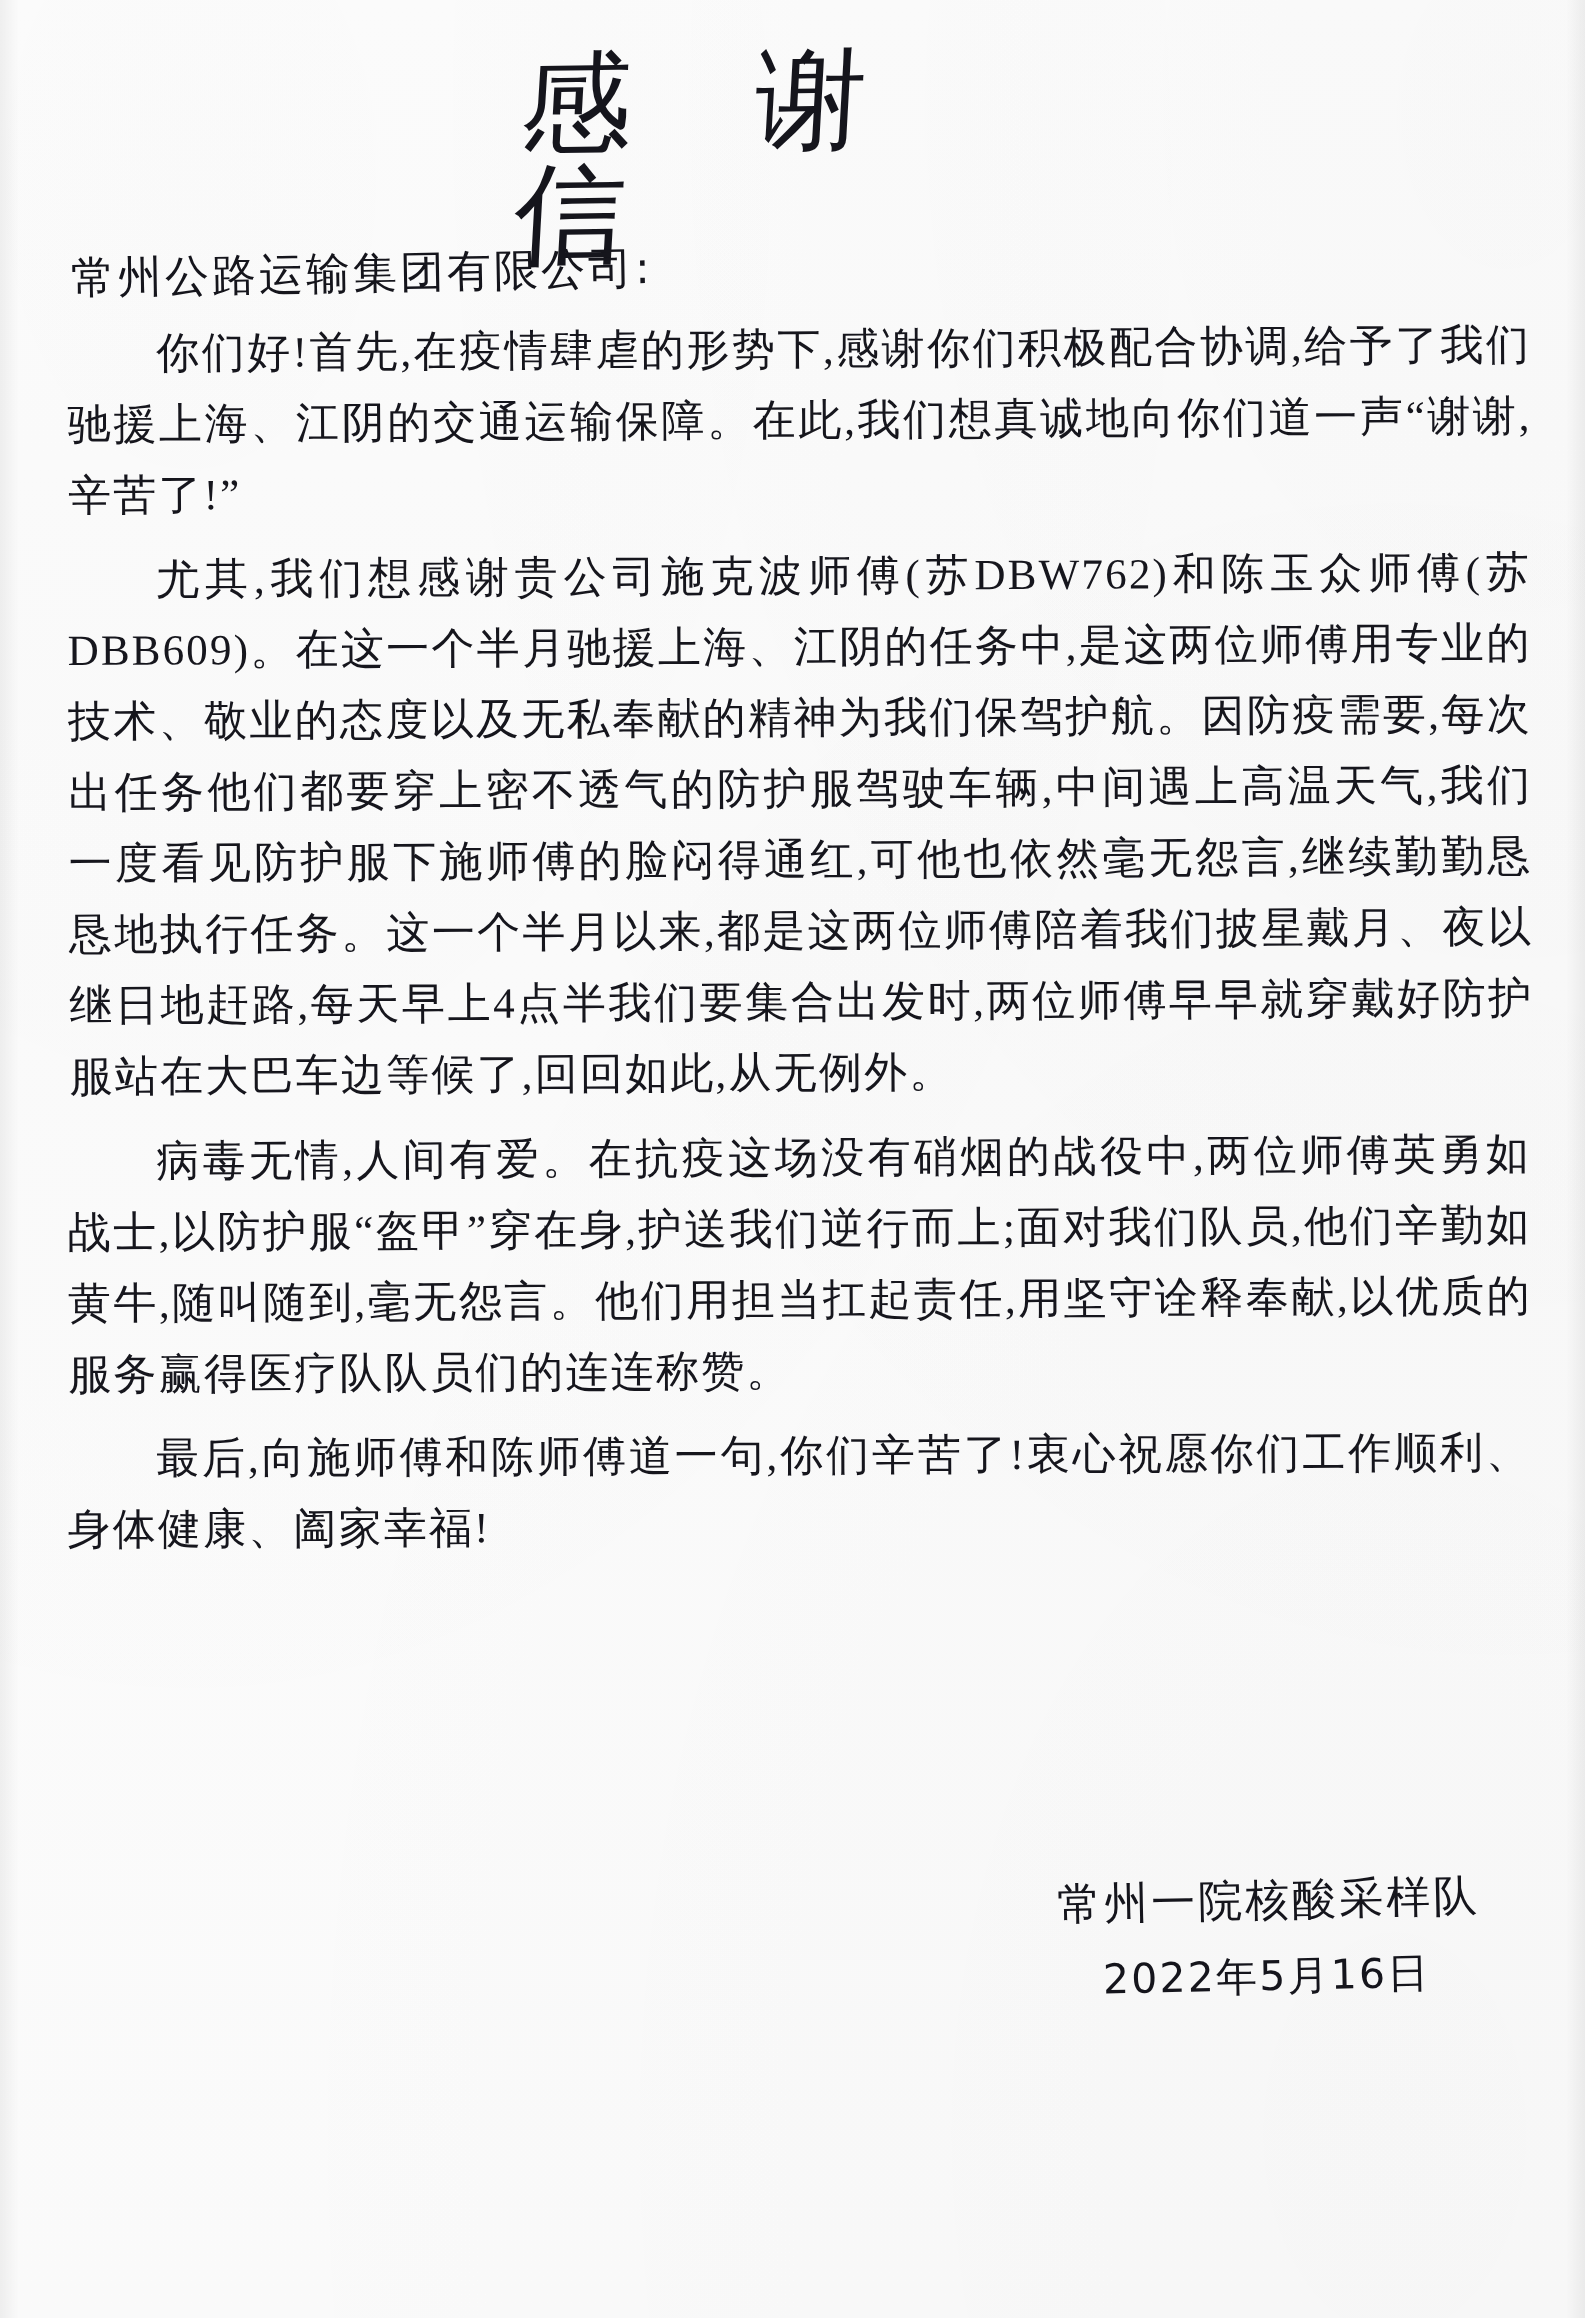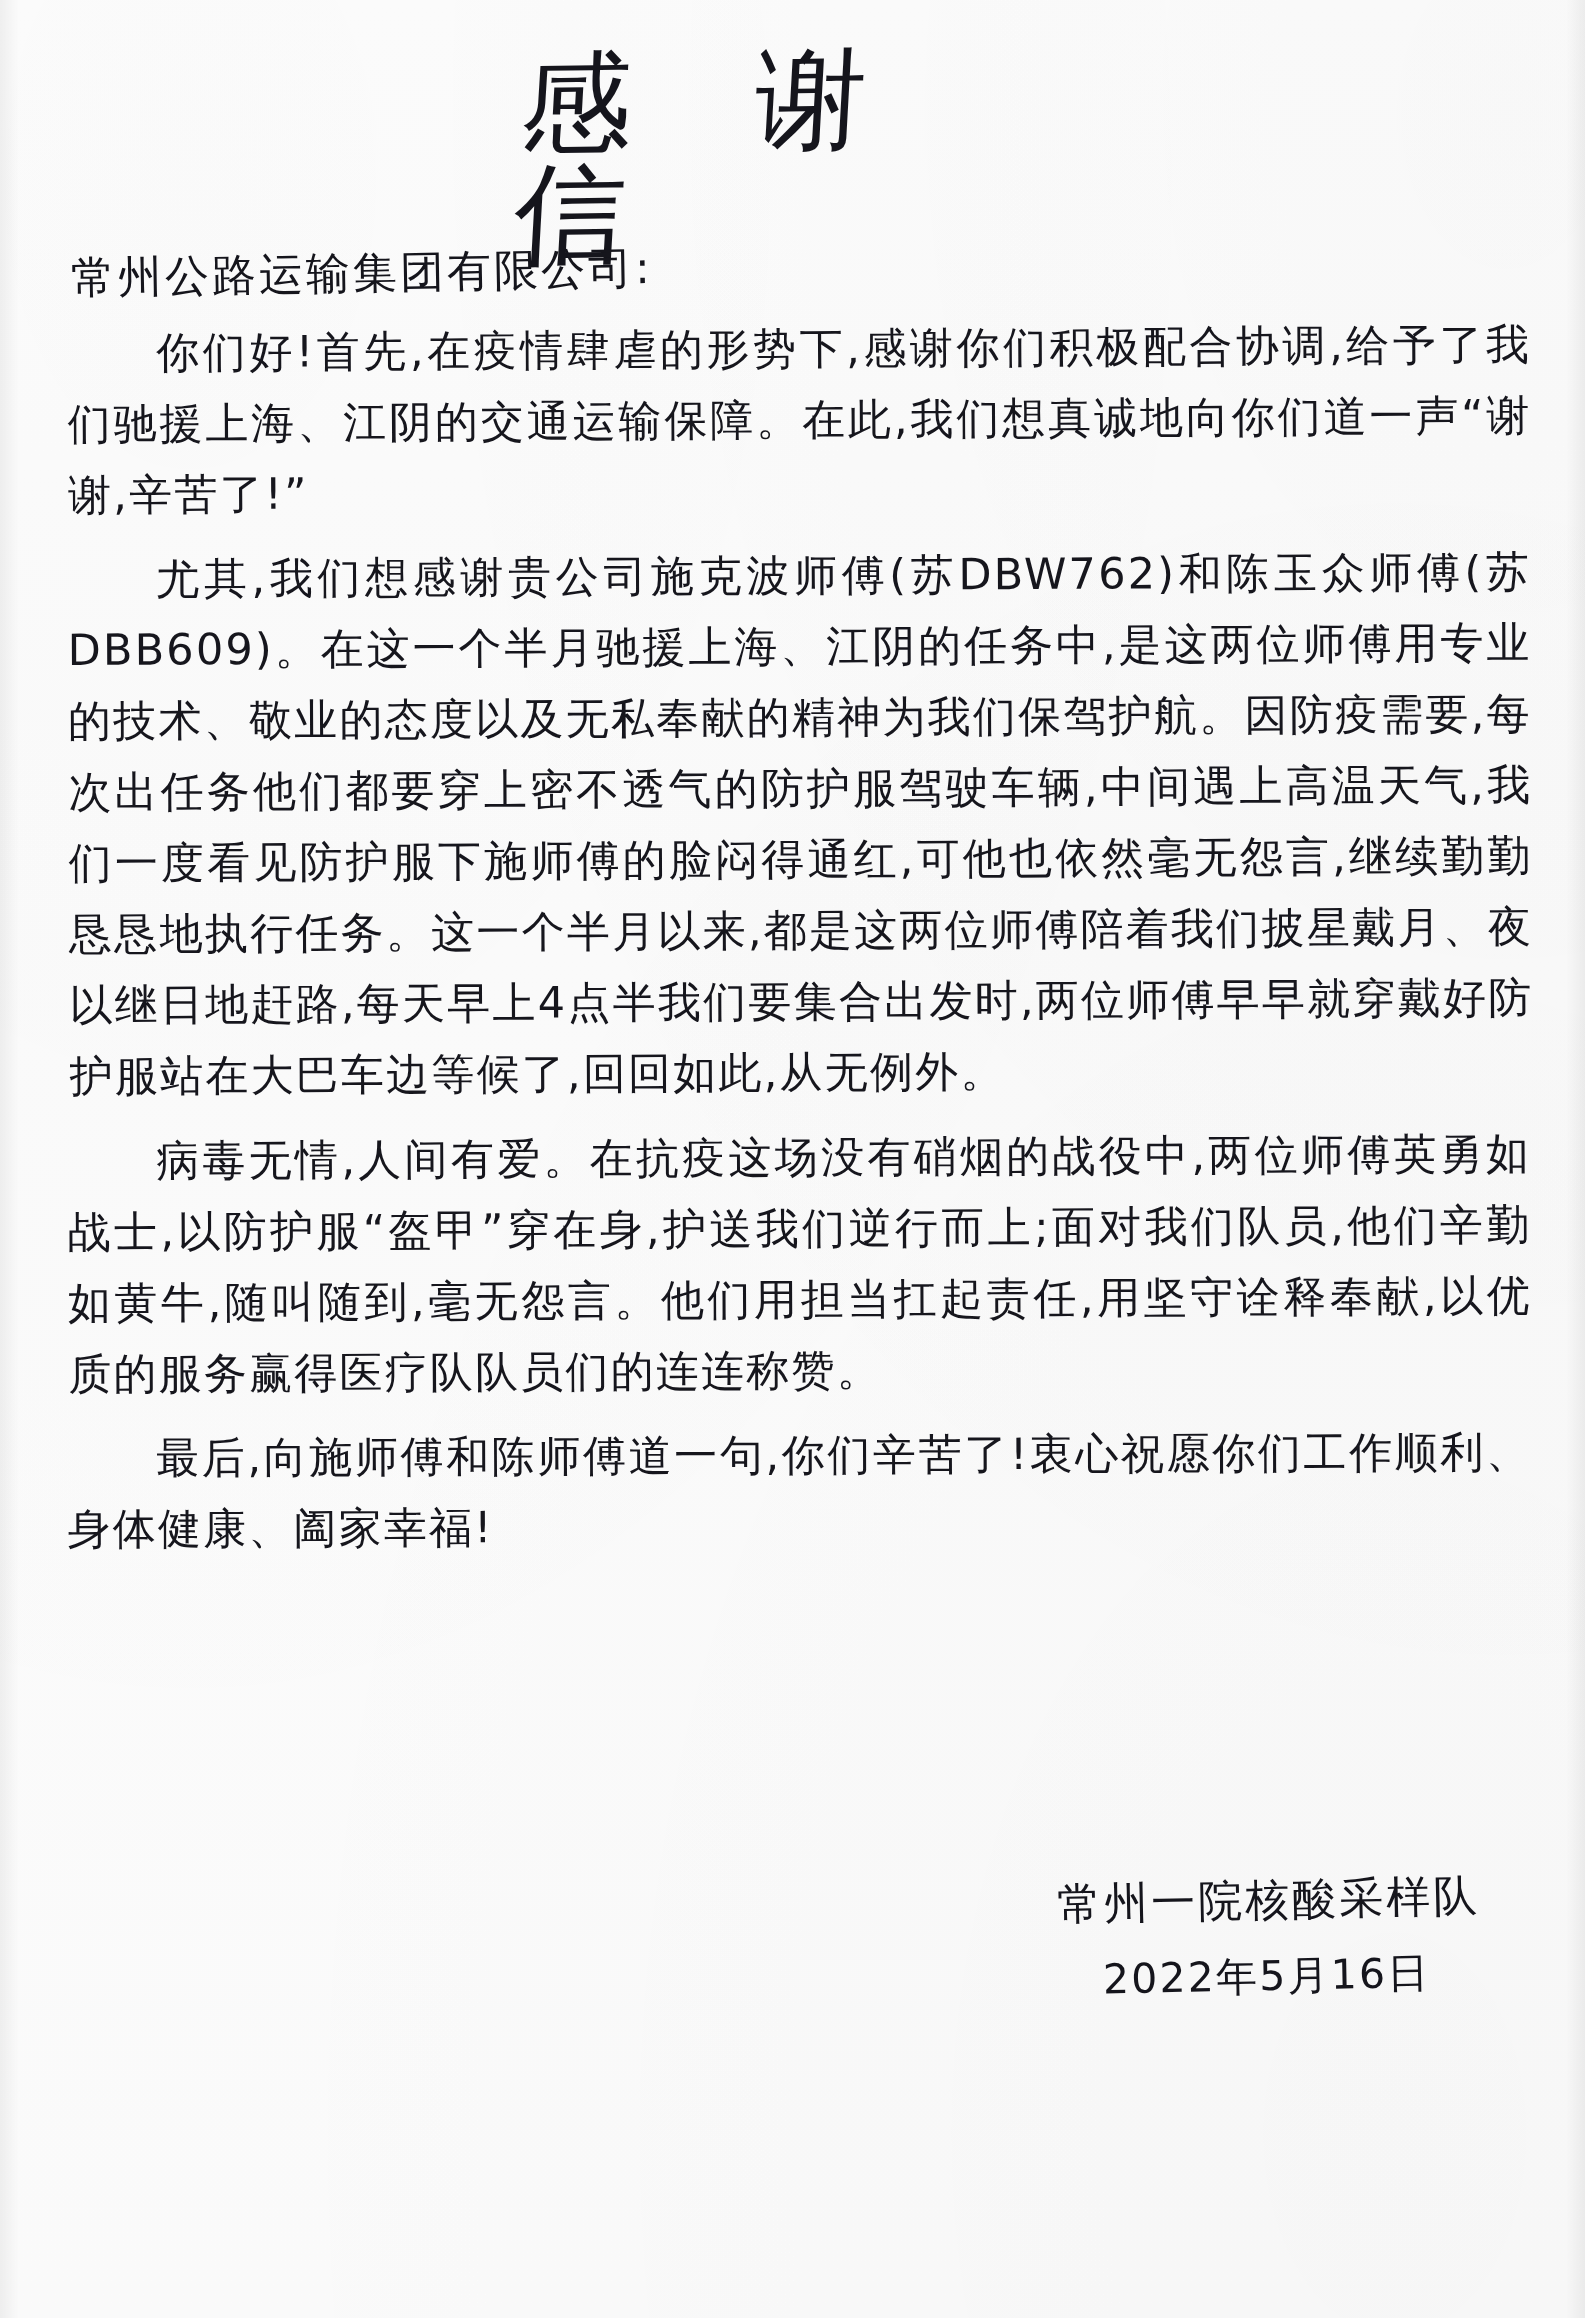--- a/index.html
+++ b/index.html
@@ -65,20 +65,21 @@
     color: #15151c;
     transform: rotate(-1deg);
   }
 
   
   .body-block {
     position: absolute;
     left: 67px;
     top: 318px;
     width: 1464px;
+    font-family: Liberation Serif, serif;
   }
   p.para {
     margin: 0 0 13.3px 0;
     font-size: 43px;
     line-height: 71px;
     text-indent: 89px;
     letter-spacing: 2.2px;
     color: #16161d;
     text-align: justify;
     text-justify: inter-character;

